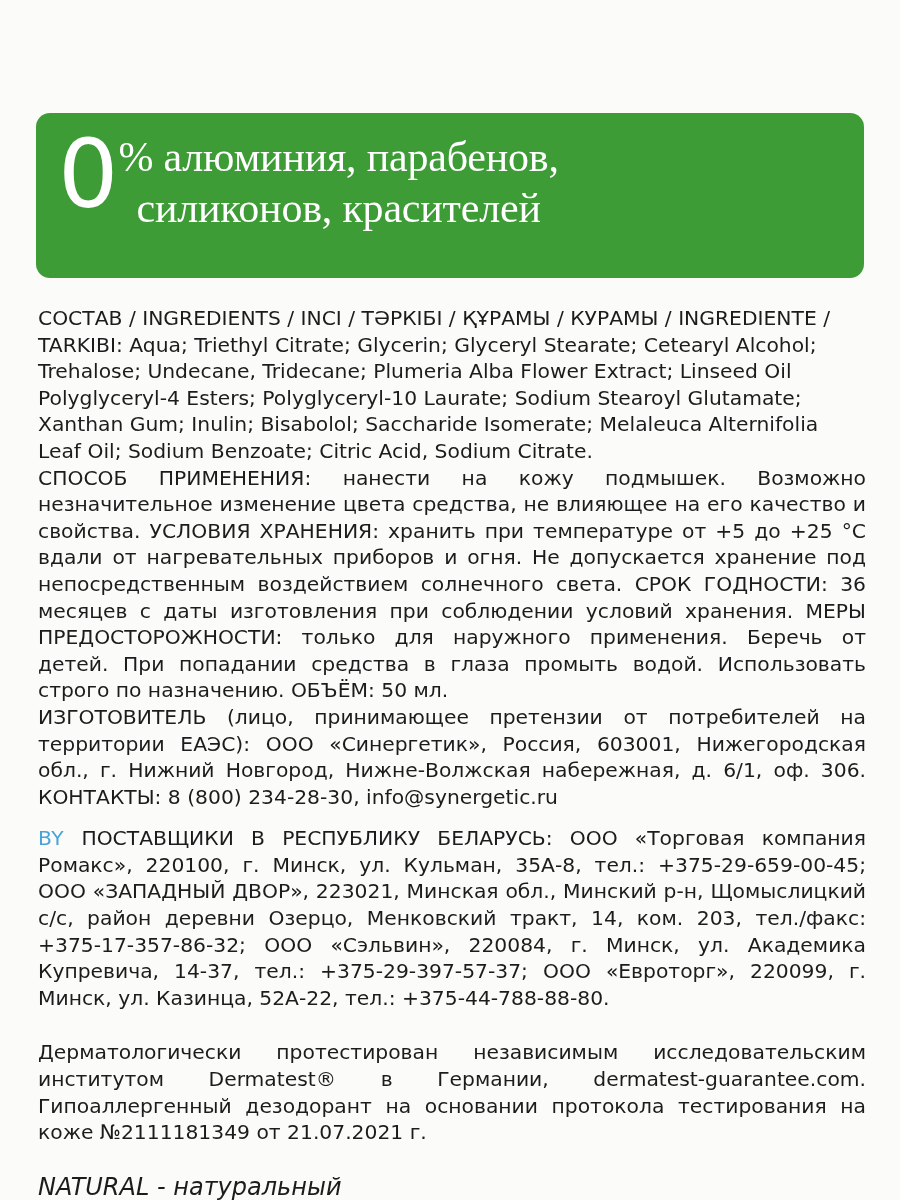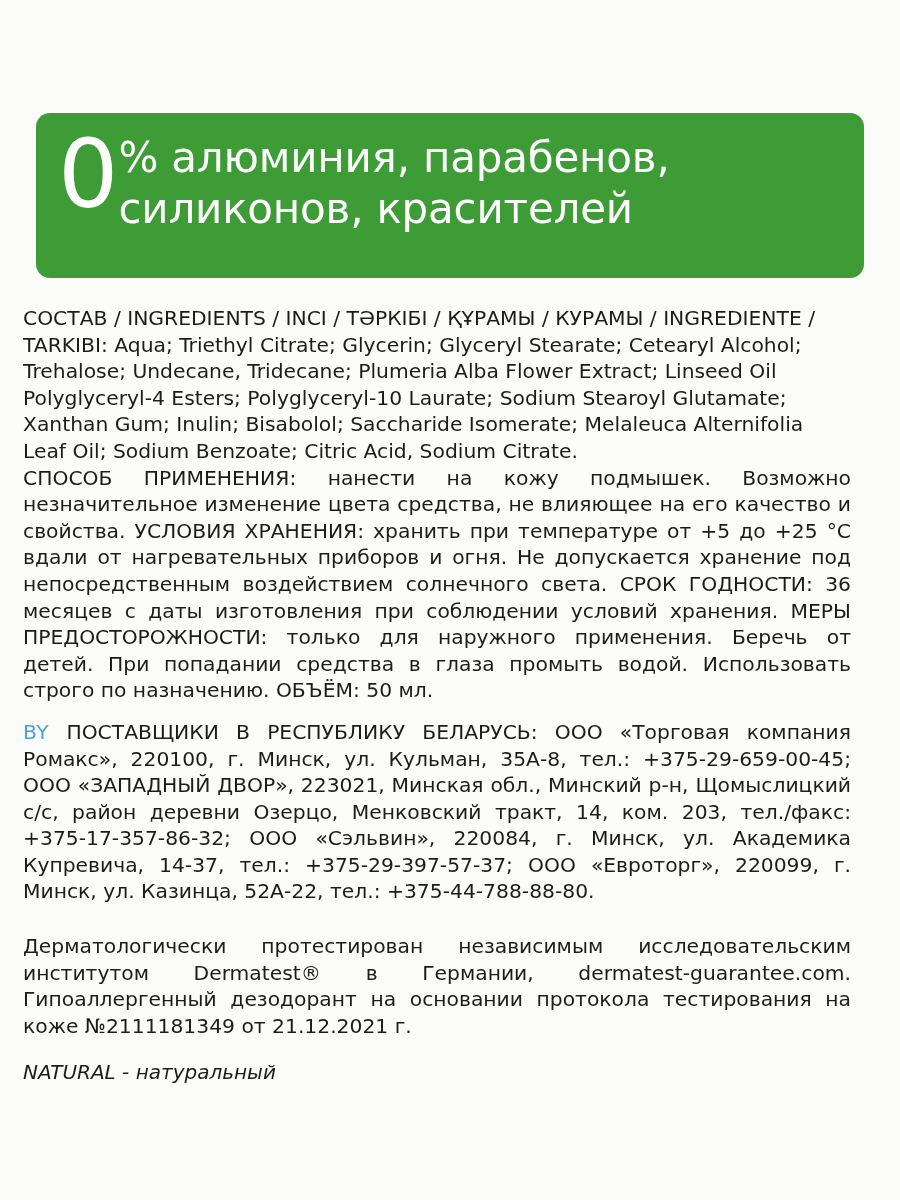--- a/index.html
+++ b/index.html
@@ -43,34 +43,35 @@
     flex: 0 0 auto;
     padding-right: 2px;
   }
   .banner-text {
     color: #ffffff;
     font-size: 42px;
     line-height: 51px;
     font-weight: 400;
     padding-top: 10px;
     letter-spacing: -0.2px;
+    font-family: Liberation Serif, serif;
   }
   .banner-text .pct {
     font-size: 42px;
   }
   .banner-line1 {
     display: block;
   }
   .banner-line2 { display: block; }
-  .banner-line3 { display: block; }
+  .banner-line3 { display: block; text-align: center; }
 
   
   .copy {
     position: absolute;
-    left: 23px;
+    left: 38px;
     top: 305px;
     width: 828px;
     font-size: 20.3px;
     line-height: 26.6px;
     text-align: justify;
     color: #1c1c1c;
   }
   .copy p {
     margin: 0;
   }
@@ -84,23 +85,23 @@
     color: #4aa3d8;
     font-weight: 400;
     letter-spacing: 0.5px;
   }
   .by-block p { text-align: justify; }
 
   .derm-block {
     margin-top: 28px;
   }
   .natural-line {
-    margin-top: 20px;
+    margin-top: 28px;
     font-style: italic;
-    font-size: 20px;
+    font-size: 24px;
   }
 </style>
 </head>
 <body>
 
 <div class="page">
 
   <div class="banner">
     <span class="banner-zero">0</span>
     <span class="banner-text">
@@ -108,25 +109,26 @@
       <span class="banner-line3">силиконов, красителей</span>
     </span>
   </div>
 
   <div class="copy">
 
     <p class="para-ingredients">СОСТАВ / INGREDIENTS / INCI / ТӘРКІБІ / ҚҰРАМЫ / КУРАМЫ / INGREDIENTE / TARKIBI: Aqua; Triethyl Citrate; Glycerin; Glyceryl Stearate; Cetearyl Alcohol; Trehalose; Undecane, Tridecane; Plumeria Alba Flower Extract; Linseed Oil Polyglyceryl-4 Esters; Polyglyceryl-10 Laurate; Sodium Stearoyl Glutamate; Xanthan Gum; Inulin; Bisabolol; Saccharide Isomerate; Melaleuca Alternifolia Leaf Oil; Sodium Benzoate; Citric Acid, Sodium Citrate.</p>
 
     <p>СПОСОБ ПРИМЕНЕНИЯ: нанести на кожу подмышек. Возможно незначительное изменение цвета средства, не влияющее на его качество и свойства. УСЛОВИЯ ХРАНЕНИЯ: хранить при температуре от +5 до +25 °С вдали от нагревательных приборов и огня. Не допускается хранение под непосредственным воздействием солнечного света. СРОК ГОДНОСТИ: 36 месяцев с даты изготовления при соблюдении условий хранения. МЕРЫ ПРЕДОСТОРОЖНОСТИ: только для наружного применения. Беречь от детей. При попадании средства в глаза промыть водой. Использовать строго по назначению. ОБЪЁМ: 50 мл.</p>
 
+    <p>ИЗГОТОВИТЕЛЬ (лицо, принимающее претензии от потребителей на территории ЕАЭС): ООО «Синергетик», Россия, 603001, Нижегородская обл., г. Нижний Новгород, Нижне-Волжская набережная, д. 6/1, оф. 306. КОНТАКТЫ: 8 (800) 234-28-30, info@synergetic.ru</p>
 
     <div class="by-block">
       <p><span class="by-tag">BY</span> <span>ПОСТАВЩИКИ В РЕСПУБЛИКУ БЕЛАРУСЬ: ООО «Торговая компания Ромакс», 220100, г. Минск, ул. Кульман, 35А-8, тел.: +375-29-659-00-45; ООО «ЗАПАДНЫЙ ДВОР», 223021, Минская обл., Минский р-н, Щомыслицкий с/с, район деревни Озерцо, Менковский тракт, 14, ком. 203, тел./факс: +375-17-357-86-32; ООО «Сэльвин», 220084, г. Минск, ул. Академика Купревича, 14-37, тел.: +375-29-397-57-37; ООО «Евроторг», 220099, г. Минск, ул. Казинца, 52А-22, тел.: +375-44-788-88-80.</span></p>
     </div>
 
     <div class="derm-block">
-      <p>Дерматологически протестирован независимым исследовательским институтом Dermatest® в Германии, dermatest-guarantee.com. Гипоаллергенный дезодорант на основании протокола тестирования на коже №2111181349 от 21.12.2021 г.</p>
+      <p>Дерматологически протестирован независимым исследовательским институтом Dermatest® в Германии, dermatest-guarantee.com. Гипоаллергенный дезодорант на основании протокола тестирования на коже №2111181349 от 21.07.2021 г.</p>
     </div>
 
     <div class="natural-line">NATURAL - натуральный</div>
 
   </div>
 </div>
 
 </body></html>

